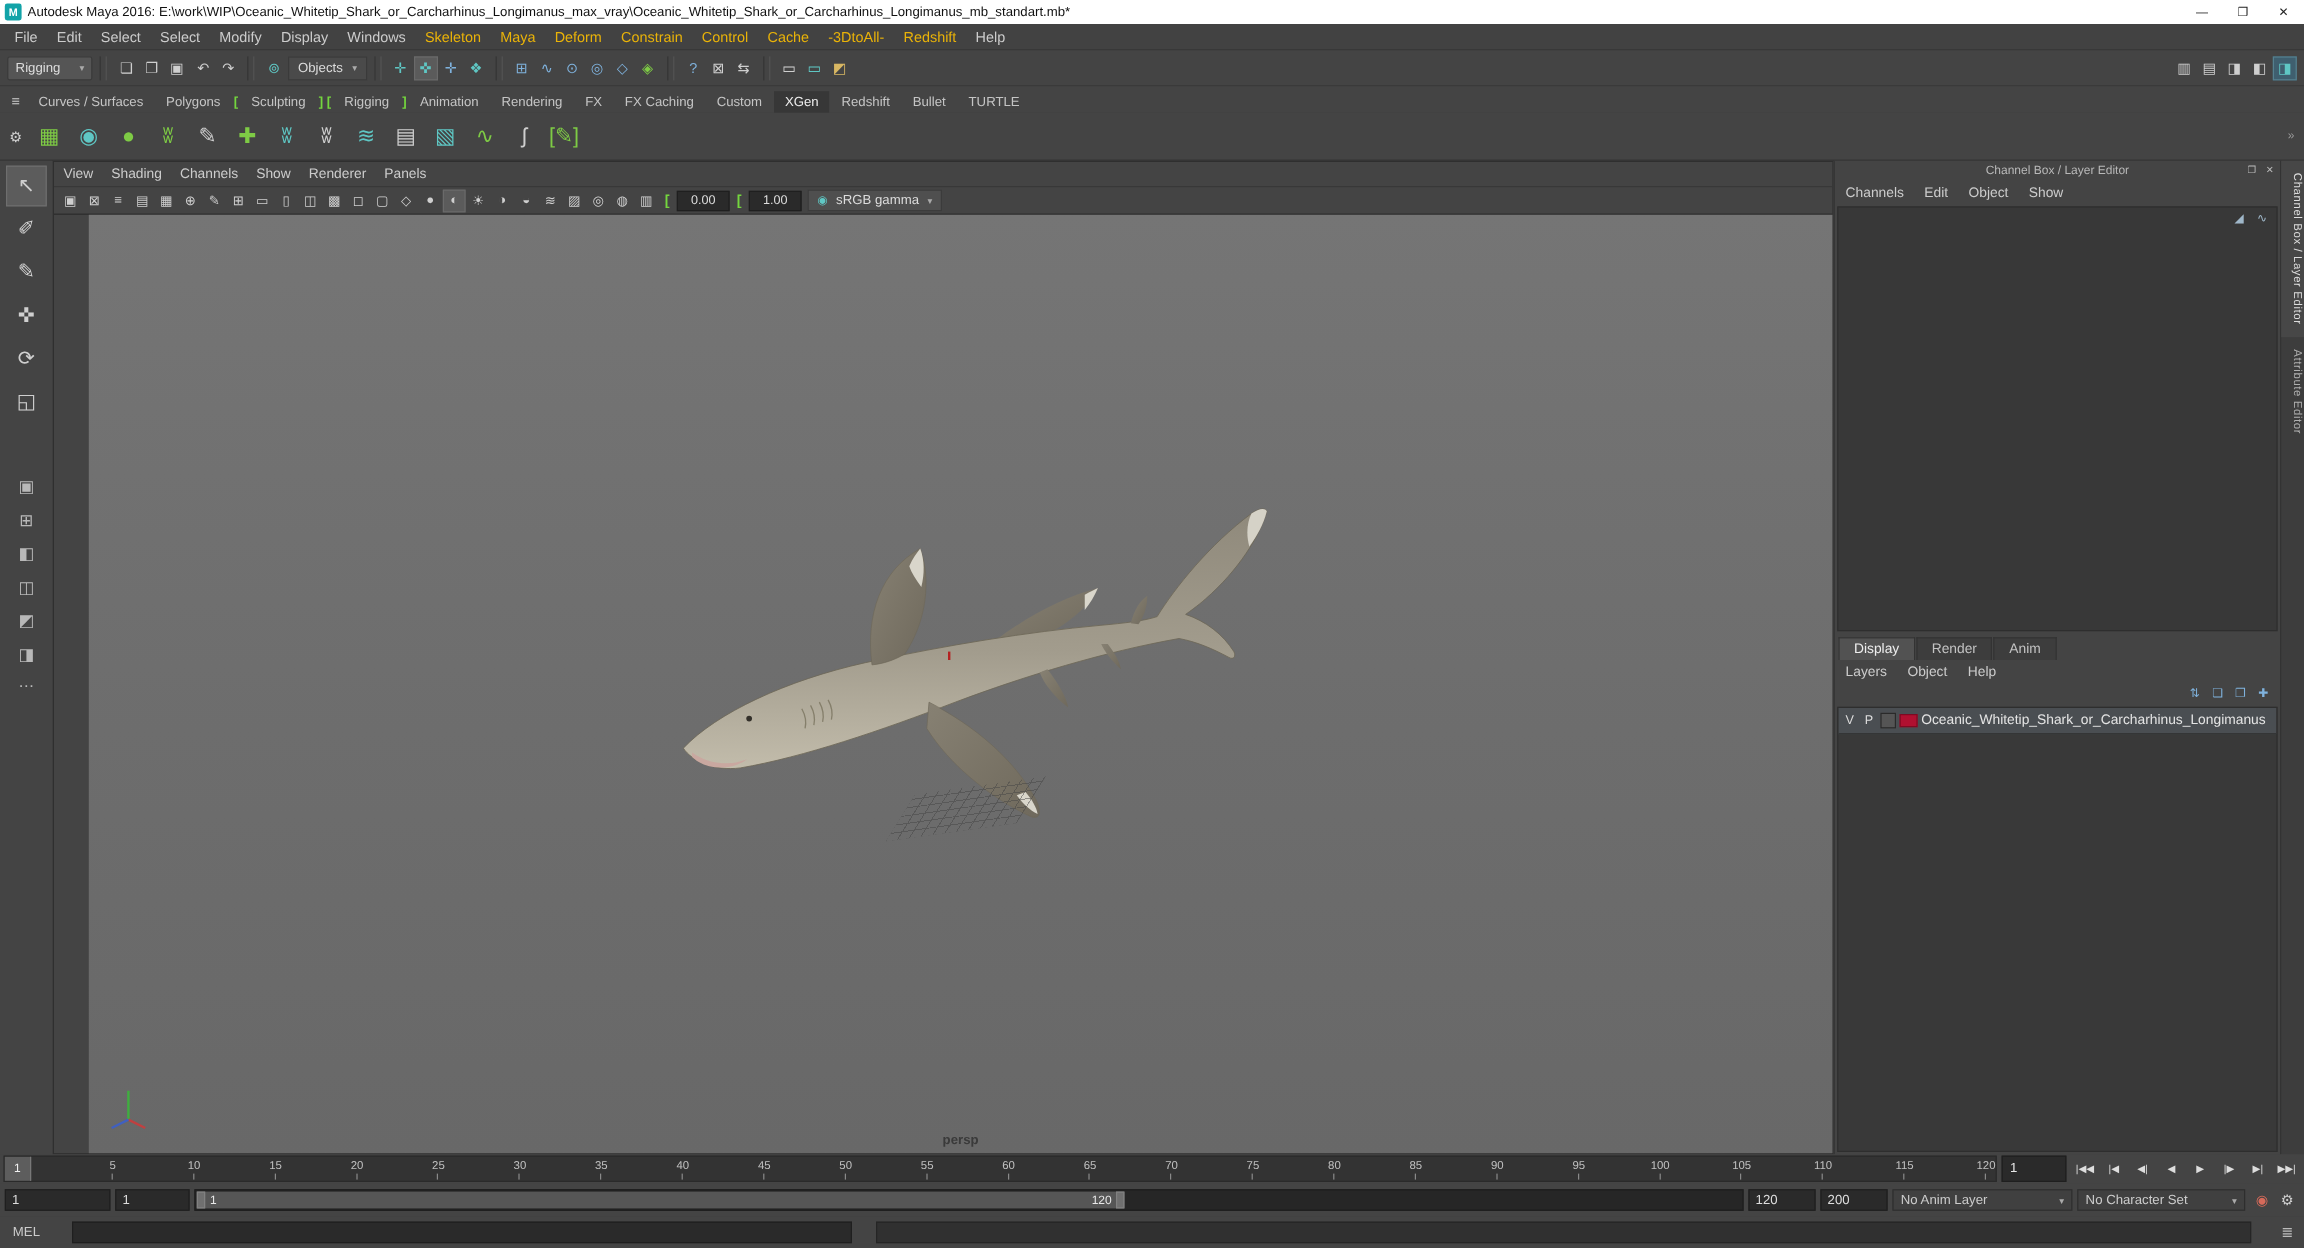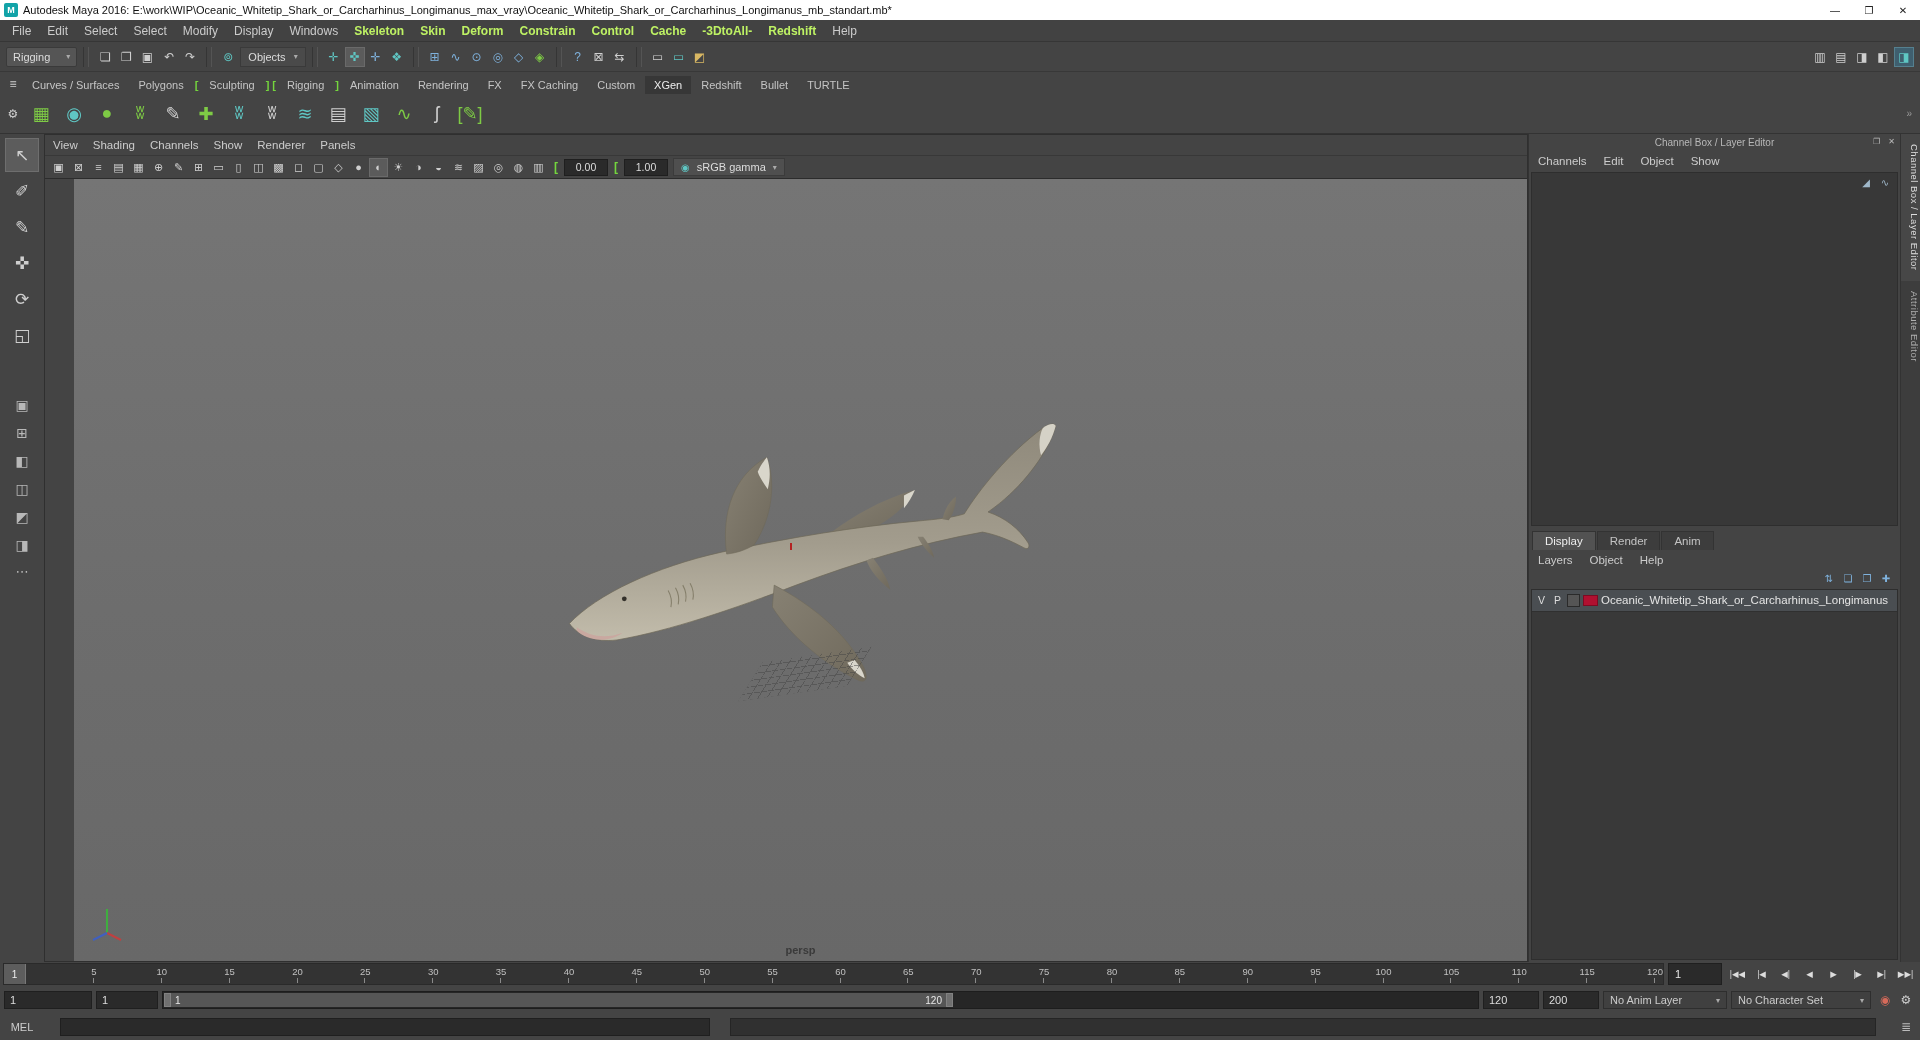--- a/index.html
+++ b/index.html
@@ -10,21 +10,21 @@
   
   .titlebar{height:20px;background:#ffffff;display:flex;align-items:center;gap:5px;padding-left:4px;flex:none;}
   .app-icon{width:14px;height:14px;background:#12a3a8;color:#fff;font-size:9px;font-weight:bold;display:flex;align-items:center;justify-content:center;border-radius:2px;flex:none;}
   .title-text{font-size:11px;color:#111;white-space:nowrap;overflow:hidden;}
   .win-controls{margin-left:auto;display:flex;height:100%;flex:none;}
   .win-btn{width:34px;display:flex;align-items:center;justify-content:center;font-size:10px;color:#222;cursor:default;}
 
   
   .menubar{height:22px;background:#424242;display:flex;align-items:center;padding:0 4px;flex:none;border-bottom:1px solid #363636;}
   .menu-item{font-size:12px;color:#ccc;padding:0 8px;white-space:nowrap;}
-  .menu-item.tinted{color:#bef264;font-weight:bold;}
+  .menu-item.tinted{color:#eab308;}
 
   
   .statusline{height:30px;background:#444;display:flex;align-items:center;padding:0 6px;gap:2px;flex:none;border-bottom:1px solid #383838;}
   .menuset-dd{height:20px;background:#555;border:1px solid #3a3a3a;border-radius:2px;display:flex;align-items:center;font-size:11px;color:#ddd;padding:0 6px;gap:16px;flex:none;}
   .sep{width:6px;height:20px;border-left:1px solid #353535;border-right:1px solid #545454;margin:0 4px;flex:none;}
   .icon-list{display:flex;align-items:center;gap:1px;flex:none;}
   .sicon{width:20px;height:20px;display:flex;align-items:center;justify-content:center;font-size:12px;flex:none;color:#cfcfcf;}
   .sicon.pressed{background:#5b5b5b;border:1px solid #6a6a6a;}
   .sicon.active{background:#3f5f6f;border:1px solid #55808f;}
   .w{color:#cfcfcf;}.t{color:#5fc7c4;}.g{color:#7ecb45;}.b{color:#7fb2dd;}.y{color:#d8b763;}.r{color:#d66a5a;}
@@ -116,21 +116,21 @@
   
   .range-row{height:28px;display:flex;align-items:center;gap:4px;padding:0 4px;flex:none;background:#444;}
   .num-field{height:18px;background:#2a2a2a;border:1px solid #1f1f1f;color:#ddd;font-size:11px;display:flex;align-items:center;padding:0 5px;flex:none;}
   .w88{width:88px;}.w62{width:62px;}.w56{width:56px;}
   .range-track{flex:1;height:18px;background:#262626;border:1px solid #1d1d1d;position:relative;min-width:0;}
   .range-bar{position:absolute;left:1px;top:1px;bottom:1px;width:60%;background:#565656;display:flex;align-items:center;}
   .rh{width:7px;height:100%;background:#707070;border:1px solid #818181;flex:none;}
   .rlabel{padding:0 4px;font-size:10px;color:#e8e8e8;}
   .rspace{flex:1;}
   .dd-field{height:18px;background:#404040;border:1px solid #2e2e2e;color:#ccc;font-size:11px;display:flex;align-items:center;justify-content:space-between;padding:0 6px;gap:6px;flex:none;}
-  .w130{width:124px;}.w140{width:140px;}
+  .w130{width:150px;}.w140{width:140px;}
 
   
   .cmd-row{height:26px;display:flex;align-items:center;gap:20px;padding:0 4px;flex:none;background:#444;}
   .mel-label{font-size:11px;color:#ccc;width:36px;text-align:center;flex:none;}
   .cmd-input{flex:0 0 34%;height:18px;background:#2a2a2a;border:1px solid #1f1f1f;color:#ddd;font-size:11px;}
   .cmd-result{flex:1;height:18px;background:#303030;border:1px solid #252525;min-width:0;}
   .cmd-icon{width:20px;height:20px;background:transparent;border:none;color:#bbb;font-size:12px;font-family:inherit;flex:none;}
   .help-row{height:22px;background:#373737;display:flex;align-items:center;padding:0 8px;flex:none;border-top:1px solid #2e2e2e;}
   .help-text{font-size:11px;color:#bdbdbd;}
 </style>
@@ -152,21 +152,21 @@
   <div class="menubar">
 
   <span class="menu-item">File</span>
       <span class="menu-item">Edit</span>
       <span class="menu-item">Select</span>
       <span class="menu-item">Select</span>
       <span class="menu-item">Modify</span>
       <span class="menu-item">Display</span>
       <span class="menu-item">Windows</span>
       <span class="menu-item tinted">Skeleton</span>
-      <span class="menu-item tinted">Skin</span>
+      <span class="menu-item tinted">Maya</span>
       <span class="menu-item tinted">Deform</span>
       <span class="menu-item tinted">Constrain</span>
       <span class="menu-item tinted">Control</span>
       <span class="menu-item tinted">Cache</span>
       <span class="menu-item tinted">-3DtoAll-</span>
       <span class="menu-item tinted">Redshift</span>
       <span class="menu-item">Help</span>
     </div>
 
   <div class="statusline">

